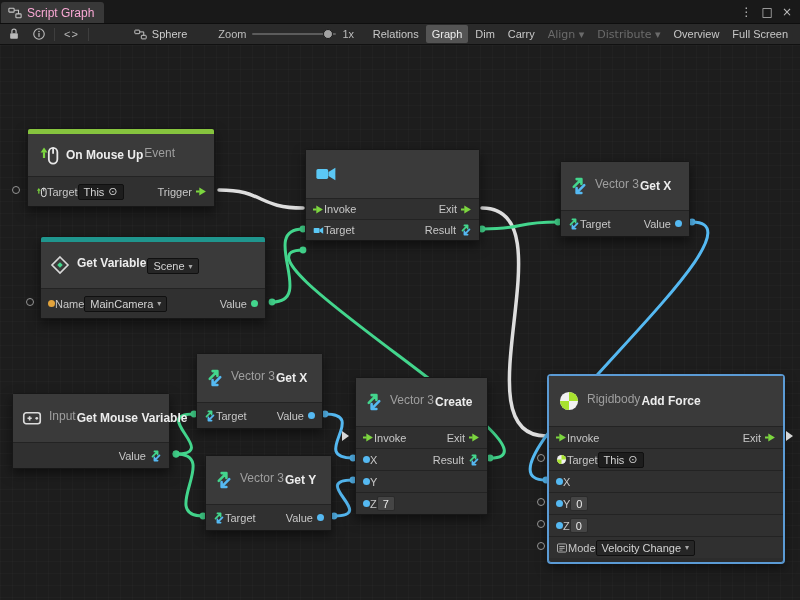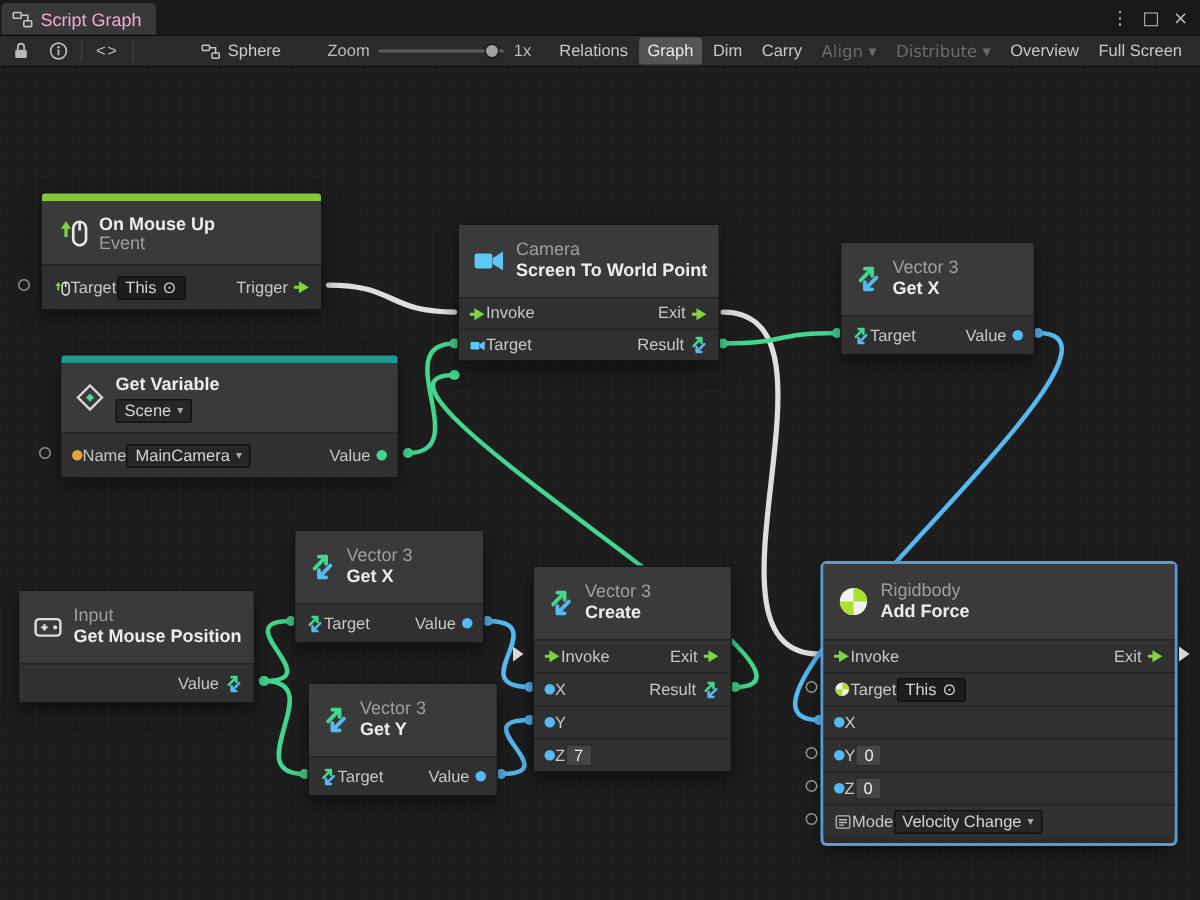--- a/index.html
+++ b/index.html
@@ -44,21 +44,21 @@
     background-size:12px 12px;overflow:hidden;}
   .wires{position:absolute;left:0;top:0;pointer-events:none;}
 
   
   .node{position:absolute;background:#2c2c2c;border:1px solid #171717;border-radius:3px;
         box-shadow:0 5px 12px rgba(0,0,0,0.5);}
   .node.selected{border-color:var(--sel);box-shadow:0 0 0 1px var(--sel),0 5px 12px rgba(0,0,0,0.5);}
   .accent{height:5px;border-radius:2px 2px 0 0;}
   .nhead{display:flex;align-items:center;gap:7px;padding:0 9px;background:#3a3a3a;}
   .head42{height:42px}.head46{height:46px}.head48{height:48px}.head50{height:50px}
-  .ntitles{display:flex;flex-direction:column;justify-content:center;gap:1px;}
+  .ntitles{display:flex;justify-content:center;gap:1px;}
   .ncat{font-size:12px;color:#9f9f9f;line-height:11px;}
   .ntitle{font-size:12px;font-weight:700;color:#ededed;line-height:14px;white-space:nowrap;}
   .nrow{display:flex;align-items:center;gap:0;padding:0 7px;background:#303030;
         border-top:1px solid #232323;font-size:11px;color:#c7c7c7;}
   .rows30 .nrow{height:30px}.rows26 .nrow{height:26px}
   .rows22 .nrow{height:22px}.rows21 .nrow{height:21px}
   .right{margin-left:auto;display:flex;align-items:center;gap:4px;}
   .padbot{padding-bottom:4px;}
   .plabel{white-space:nowrap;}
   .dot{width:7px;height:7px;border-radius:50%;flex:none;}
@@ -274,24 +274,20 @@
           <span class="dot green"></span>
         </span>
       </div>
     </div>
 
     <div class="node rows21" style="left:305px;top:104px;width:175px">
       <div class="nhead head48">
         <svg class="micon" width="22" height="22">
             <use href="#i-camera"></use>
           </svg>
-        <div class="ntitles">
-          <div class="ncat">Camera</div>
-          <div class="ntitle">Screen To World Point</div>
-        </div>
       </div>
       <div class="nrow">
         <svg class="micon" width="11" height="11" style="color:var(--flow)">
             <use href="#i-flow"></use>
           </svg>
         <span class="plabel">Invoke</span>
         <span class="right">
           <span class="plabel">Exit</span>
           <svg class="micon" width="11" height="11" style="color:var(--flow)">
               <use href="#i-flow"></use>
@@ -356,21 +352,21 @@
       </div>
     </div>
 
     <div class="node rows26" style="left:12px;top:348px;width:158px">
       <div class="nhead head48">
         <svg class="micon" width="20" height="20">
             <use href="#i-input"></use>
           </svg>
         <div class="ntitles">
           <div class="ncat">Input</div>
-          <div class="ntitle">Get Mouse Position</div>
+          <div class="ntitle">Get Mouse Variable</div>
         </div>
       </div>
       <div class="nrow">
         <span class="right">
           <span class="plabel">Value</span>
           <svg class="micon" width="12" height="12">
               <use href="#i-vec"></use>
             </svg>
         </span>
       </div>

